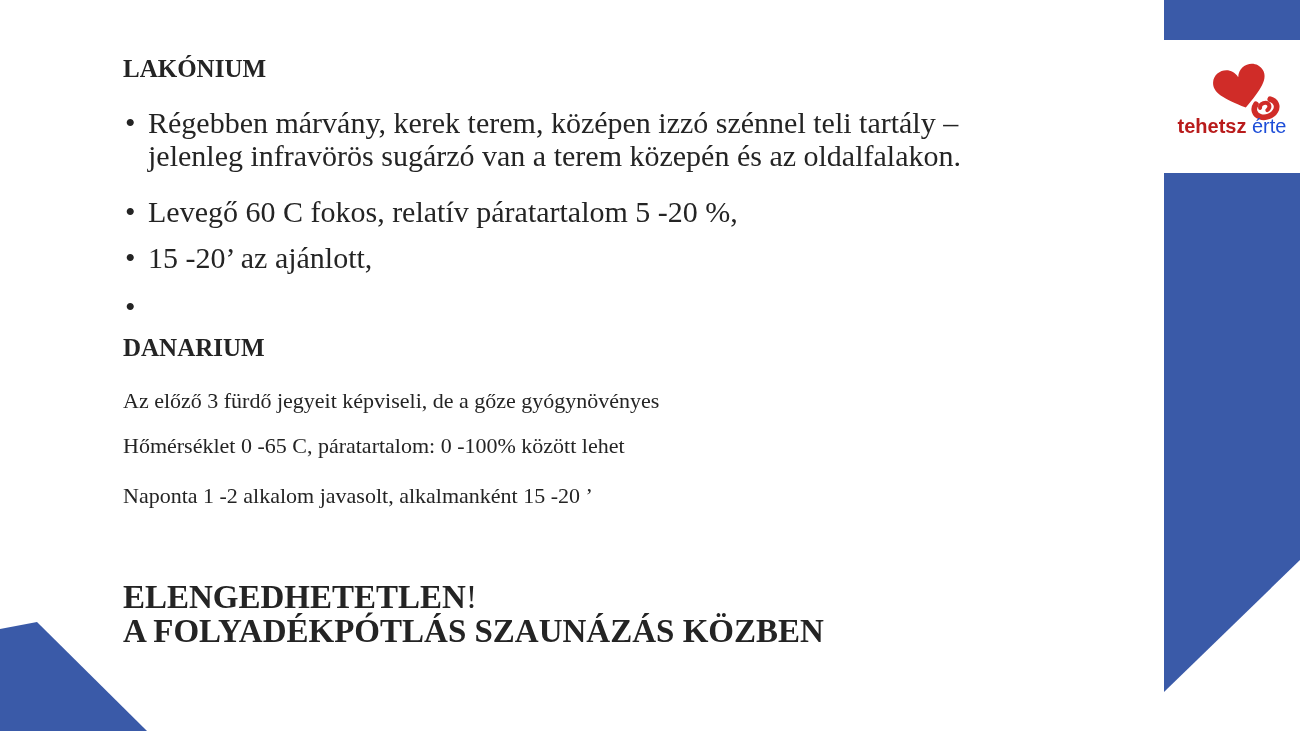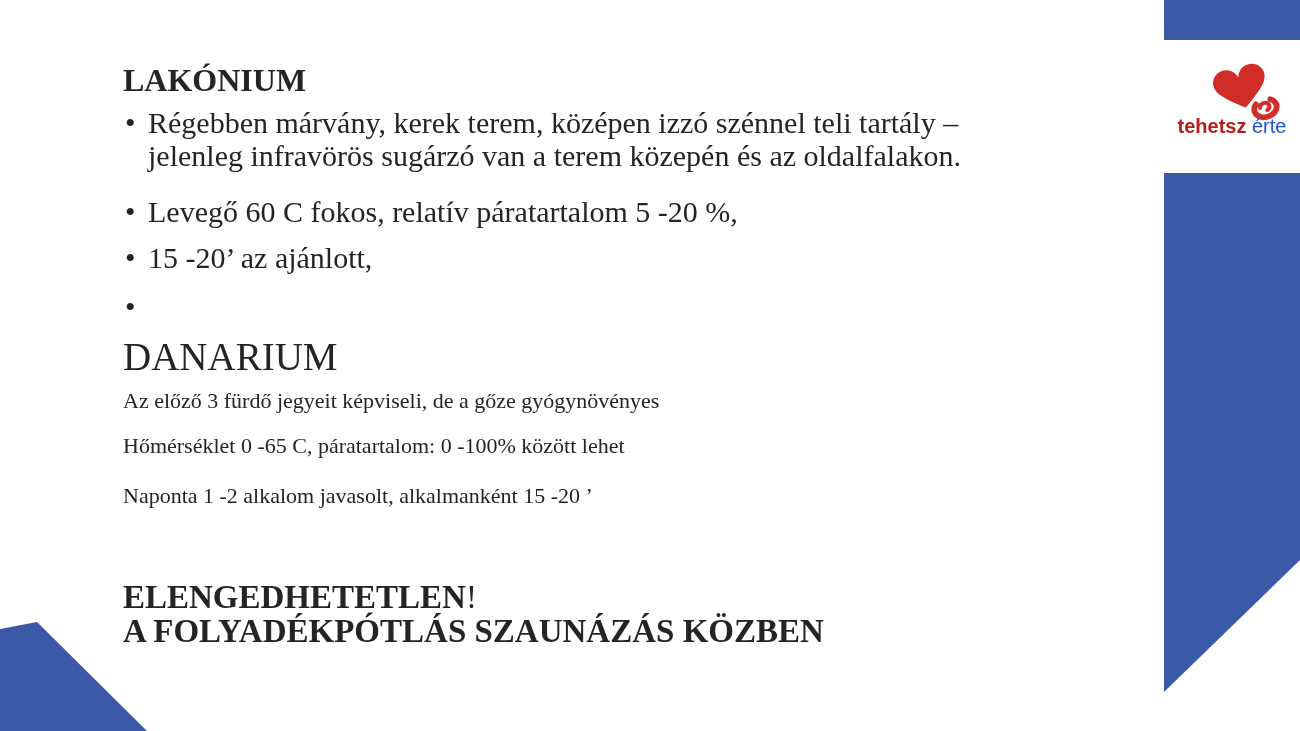--- a/index.html
+++ b/index.html
@@ -22,26 +22,26 @@
   .logo-mark{position:absolute;left:1202px;top:56px;width:96px;height:76px;}
   .logo-text{
     position:absolute;left:1162px;top:114px;width:140px;text-align:center;
     font-family:"Liberation Sans", sans-serif;font-size:20px;line-height:24px;
     white-space:nowrap;
   }
   .logo-text .bold{font-weight:bold;color:#b91c1c;}
   .logo-text .light{font-weight:400;color:#1d4ed8;}
   
   .tblock{position:absolute;left:123px;}
-  .page-title{top:62px;font-size:32px;font-weight:bold;}
+  .page-title{top:55px;font-size:25px;font-weight:bold;}
   .bullet{position:absolute;left:125px;display:flex;width:970px;font-size:30px;line-height:33px;}
   .bullet .dot{flex:none;width:23px;}
   .bullet .btext{white-space:pre-line;}
   .b1{top:106px;} .b2{top:195px;} .b3{top:241px;} .b4{top:290px;}
-  .section-heading{top:334px;font-size:39px;font-weight:normal;}
+  .section-heading{top:334px;font-size:25px;font-weight:bold;}
   .para{font-size:22px;}
   .p1{top:388px;} .p2{top:433px;} .p3{top:483px;}
   .statement{top:580px;font-size:33px;font-weight:bold;line-height:34px;}
   .statement .suffix{font-weight:400;}
 </style>
 </head>
 <body>
 
 <div class="slide">
 

